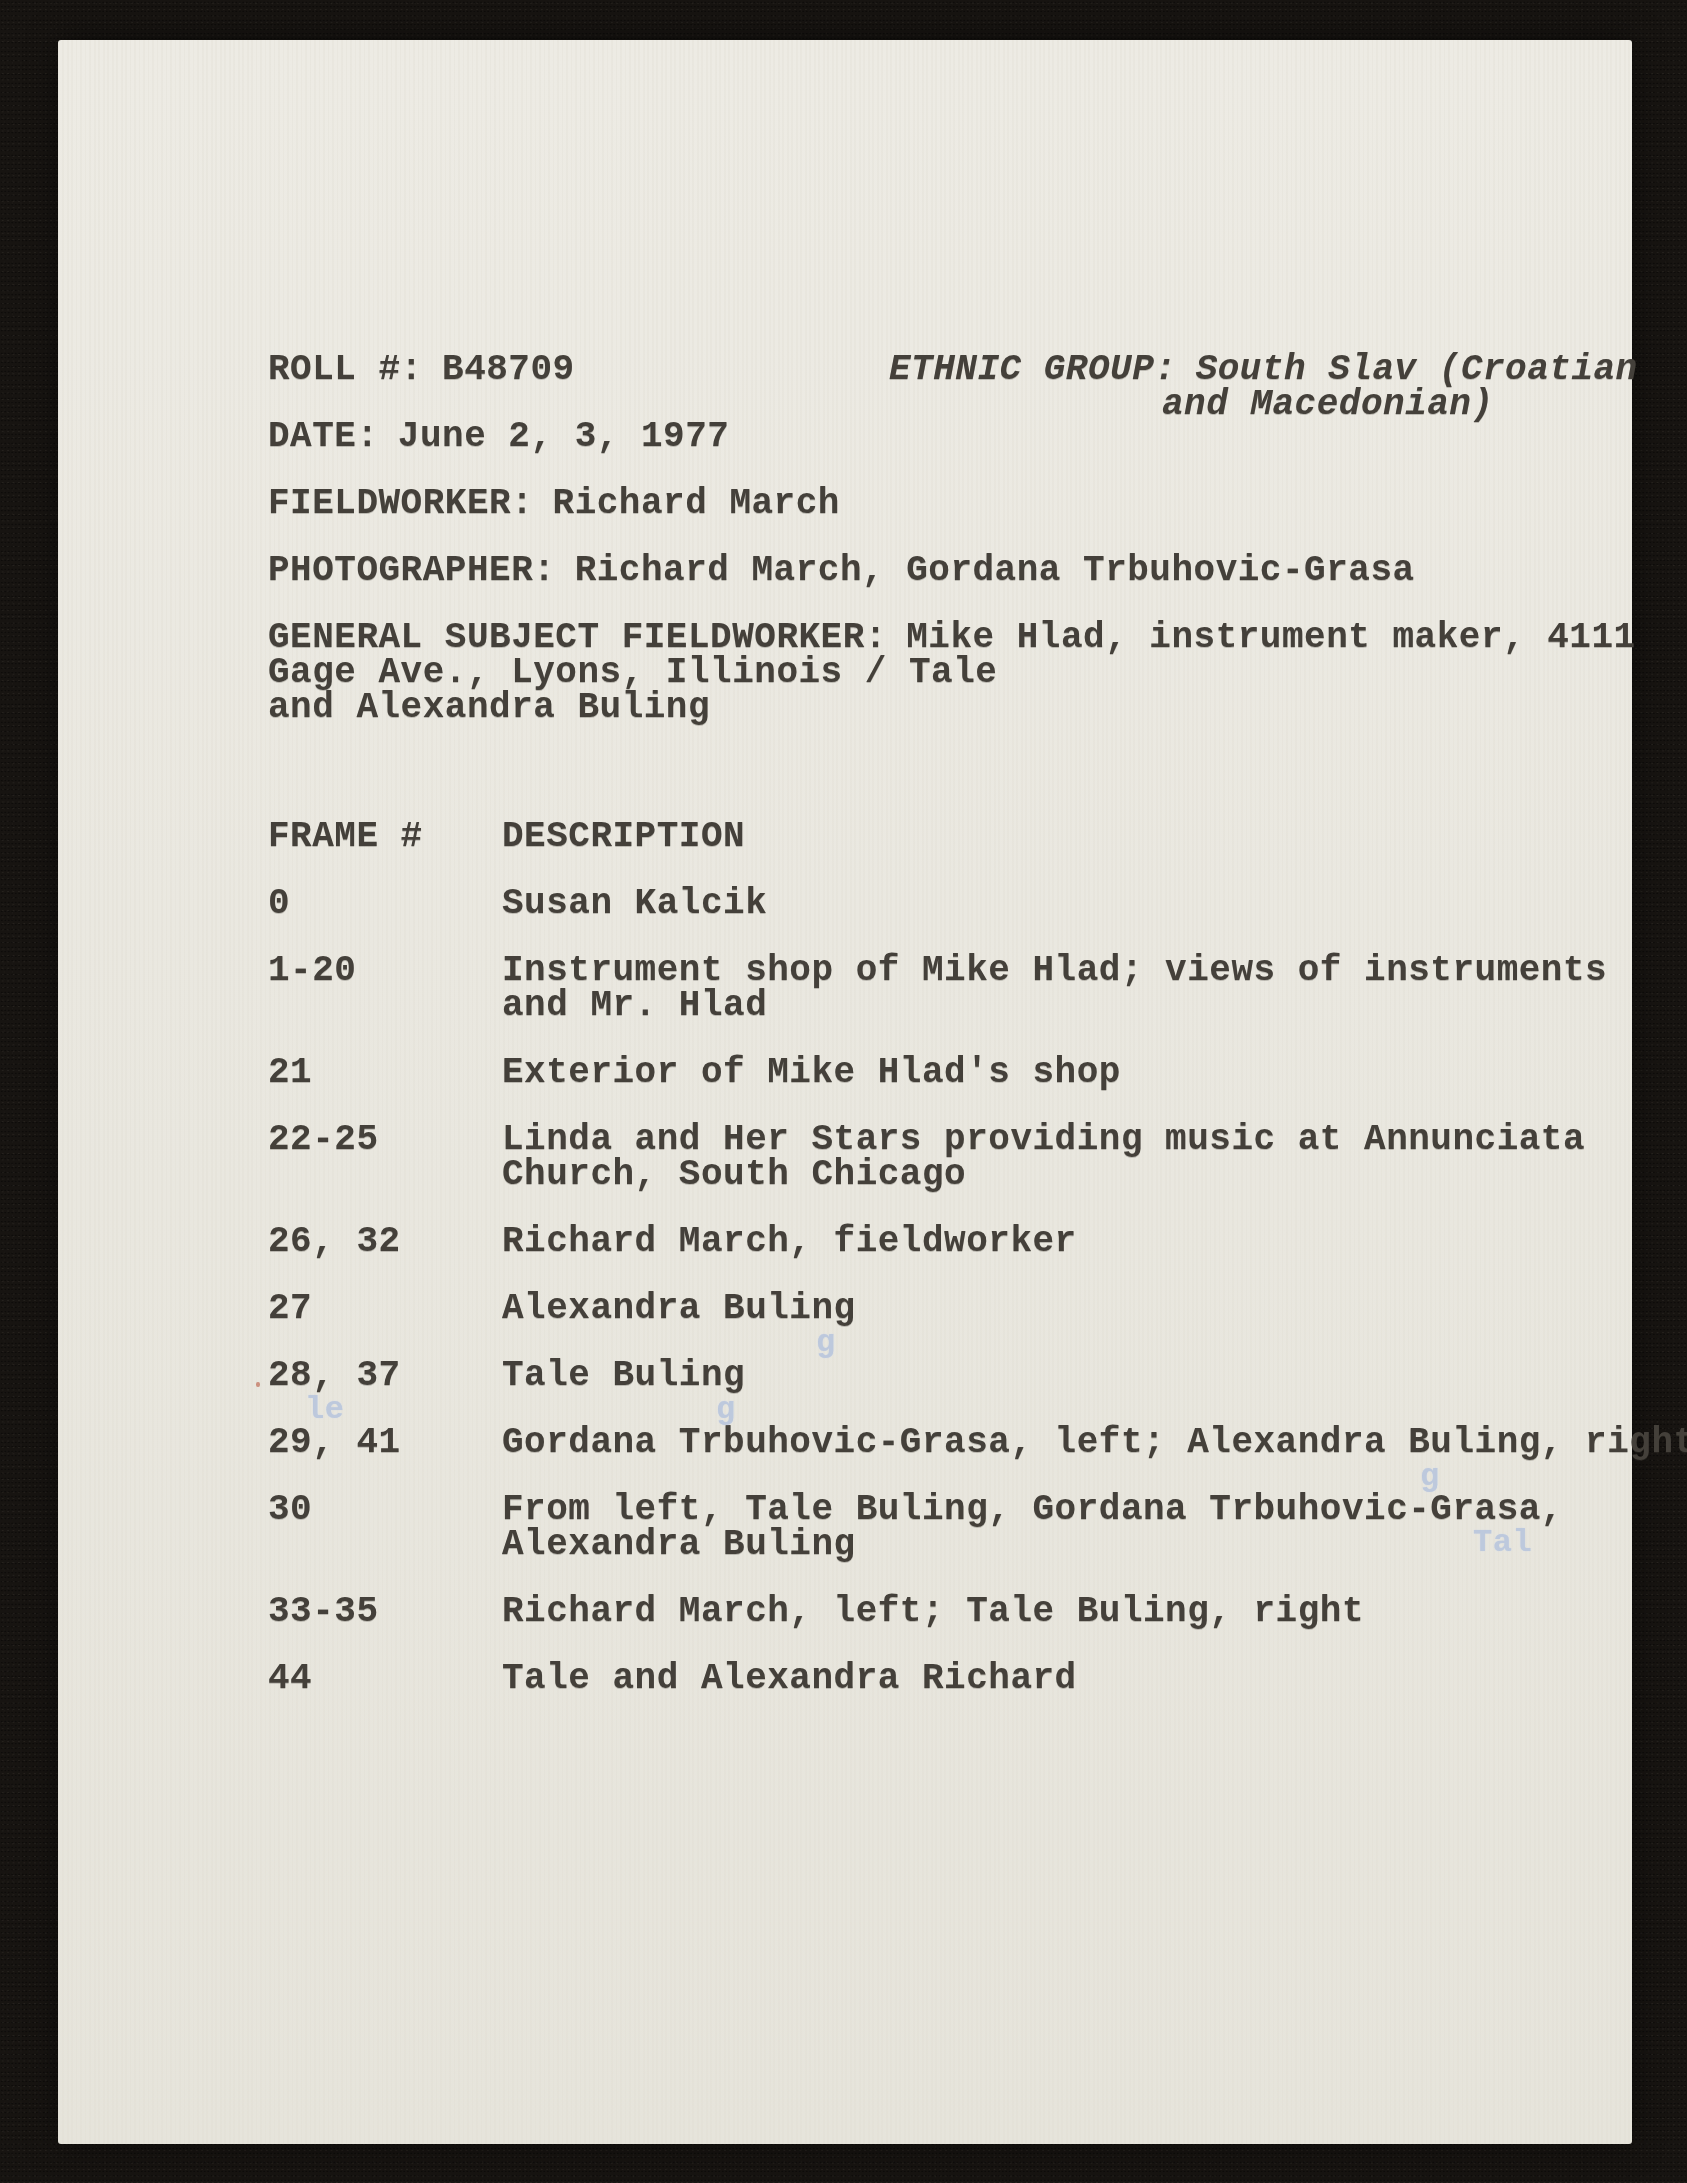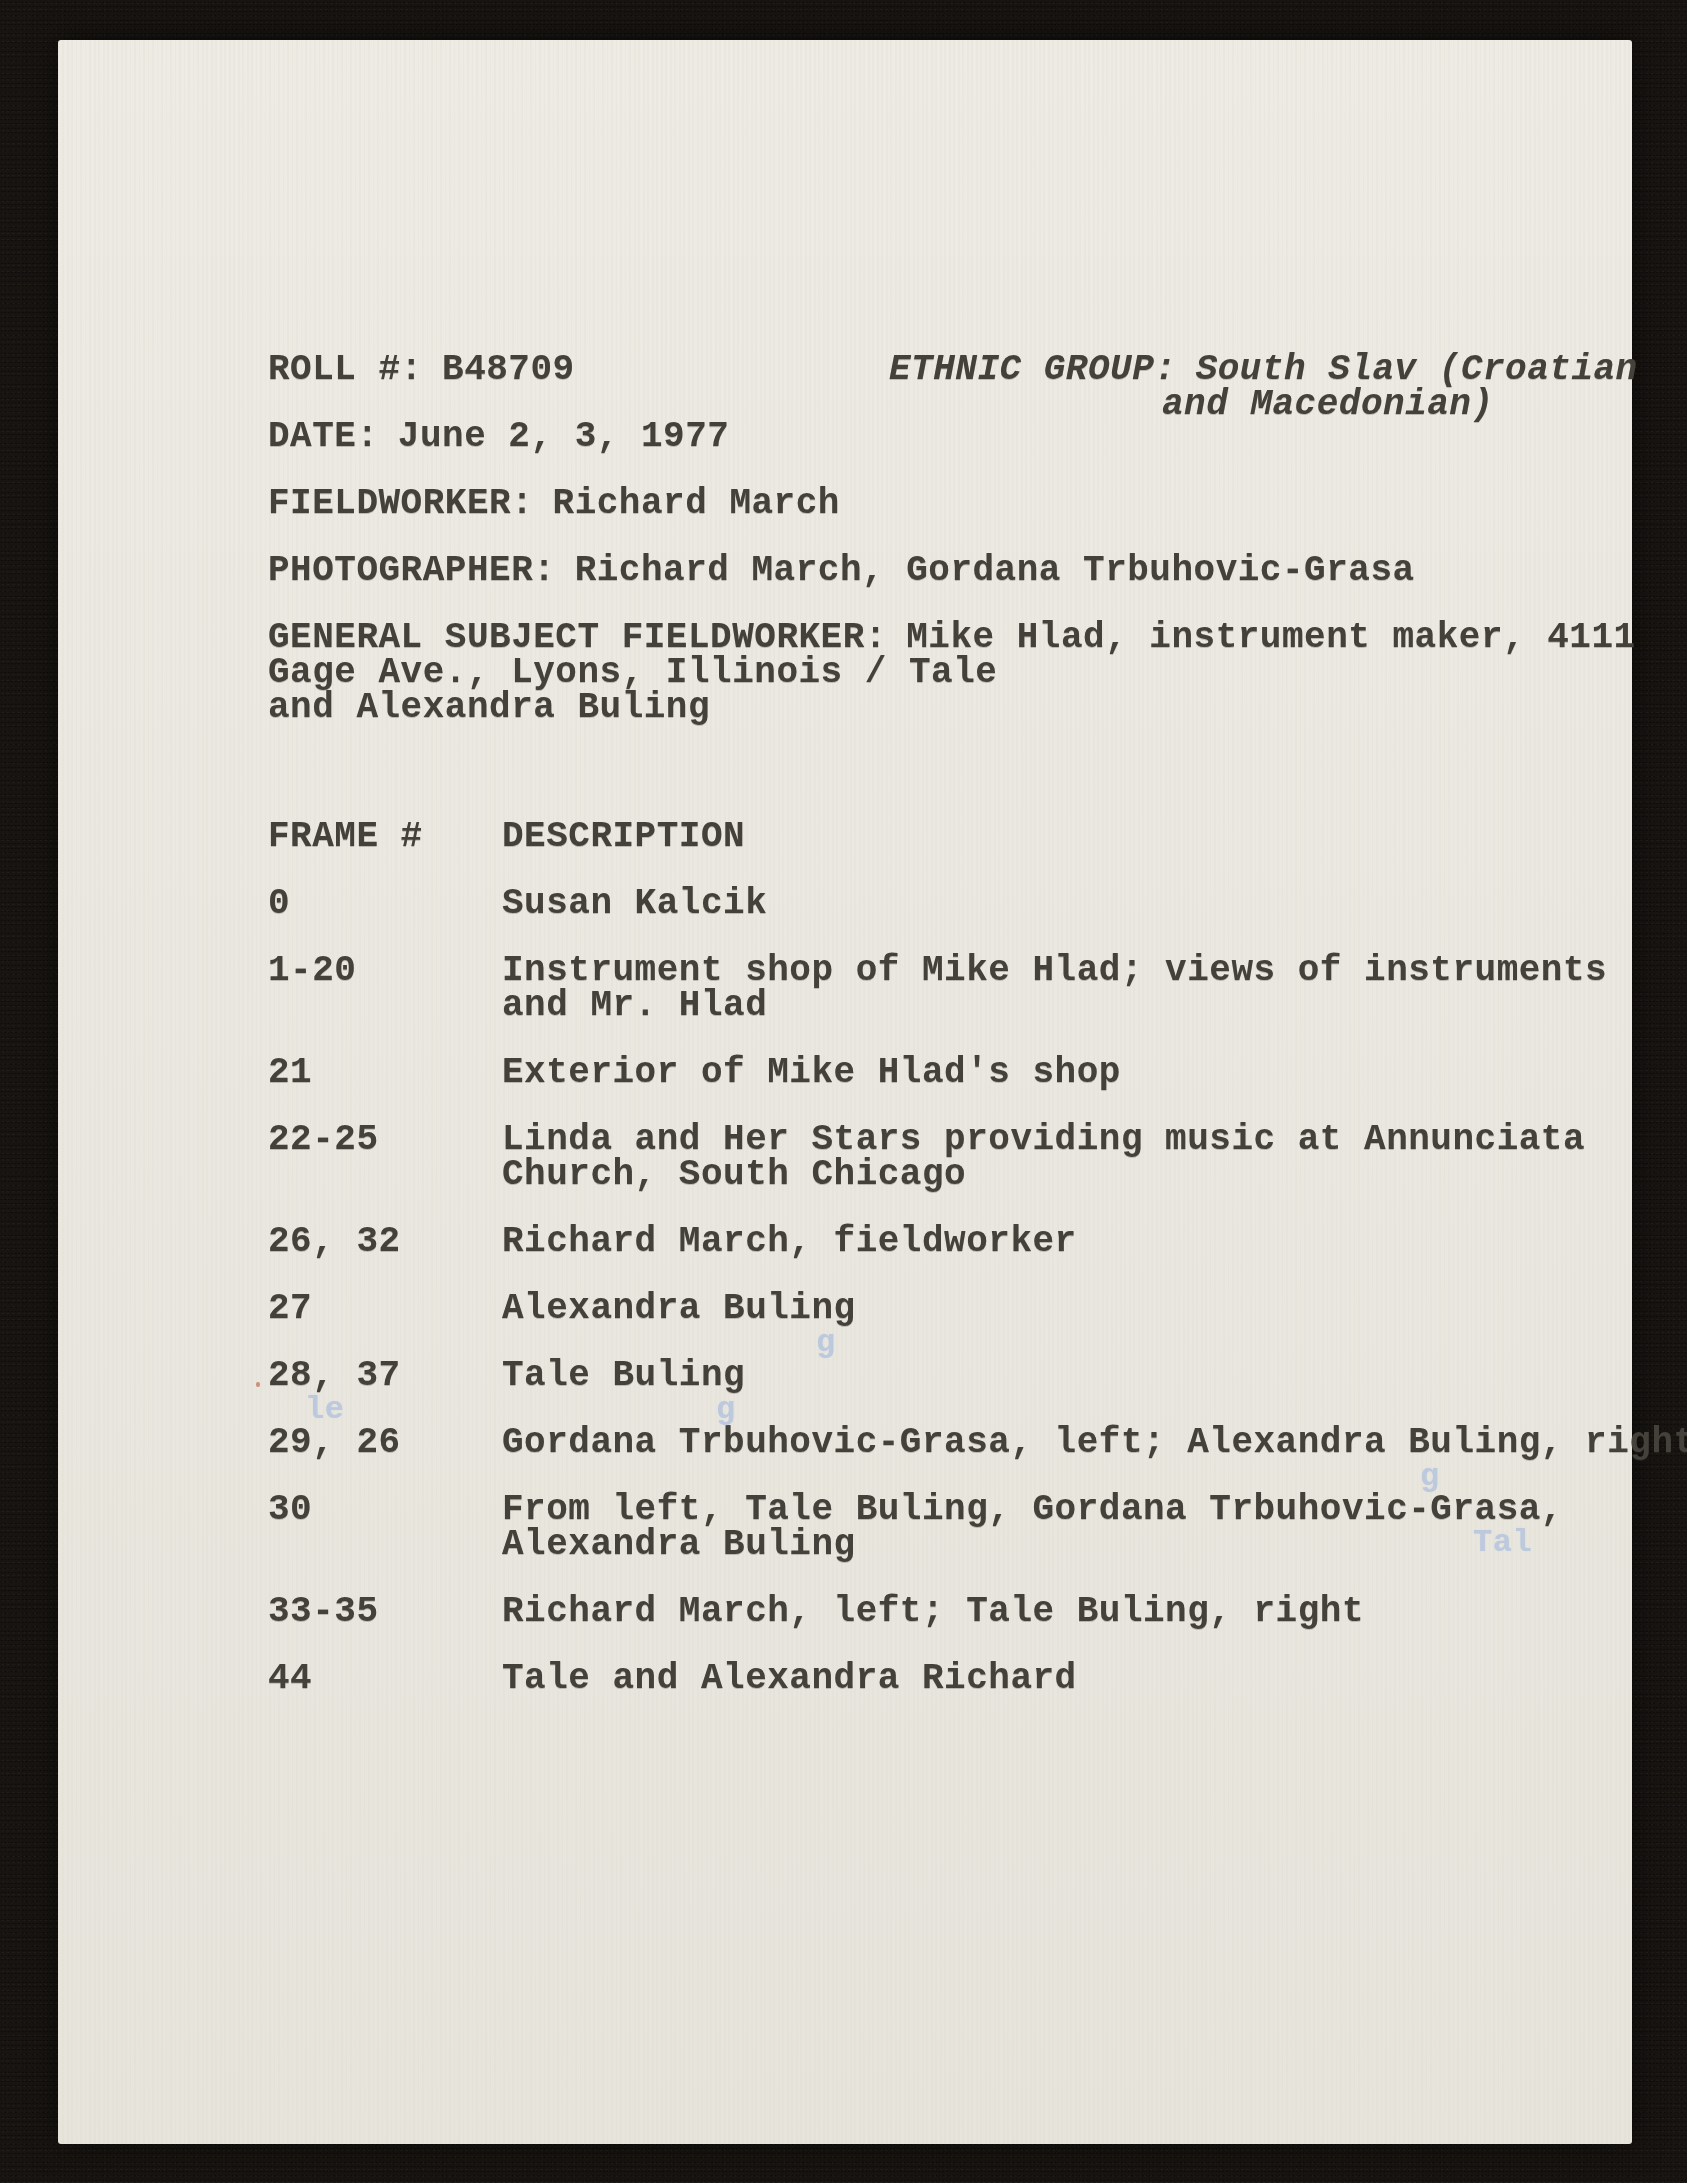--- a/index.html
+++ b/index.html
@@ -127,21 +127,21 @@
     </div>
 
     <div class="row">
       <span class="frame txt">28, 37</span>
       <div class="desc">
           <div class="txt">Tale Buling</div>
         </div>
     </div>
 
     <div class="row">
-      <span class="frame txt">29, 26</span>
+      <span class="frame txt">29, 41</span>
       <div class="desc">
           <div class="txt">Gordana Trbuhovic-Grasa, left; Alexandra Buling, right</div>
         </div>
     </div>
 
     <div class="row">
       <span class="frame txt">30</span>
       <div class="desc">
         <div class="txt">From left, Tale Buling, Gordana Trbuhovic-Grasa,</div>
         <div class="txt">Alexandra Buling</div>

